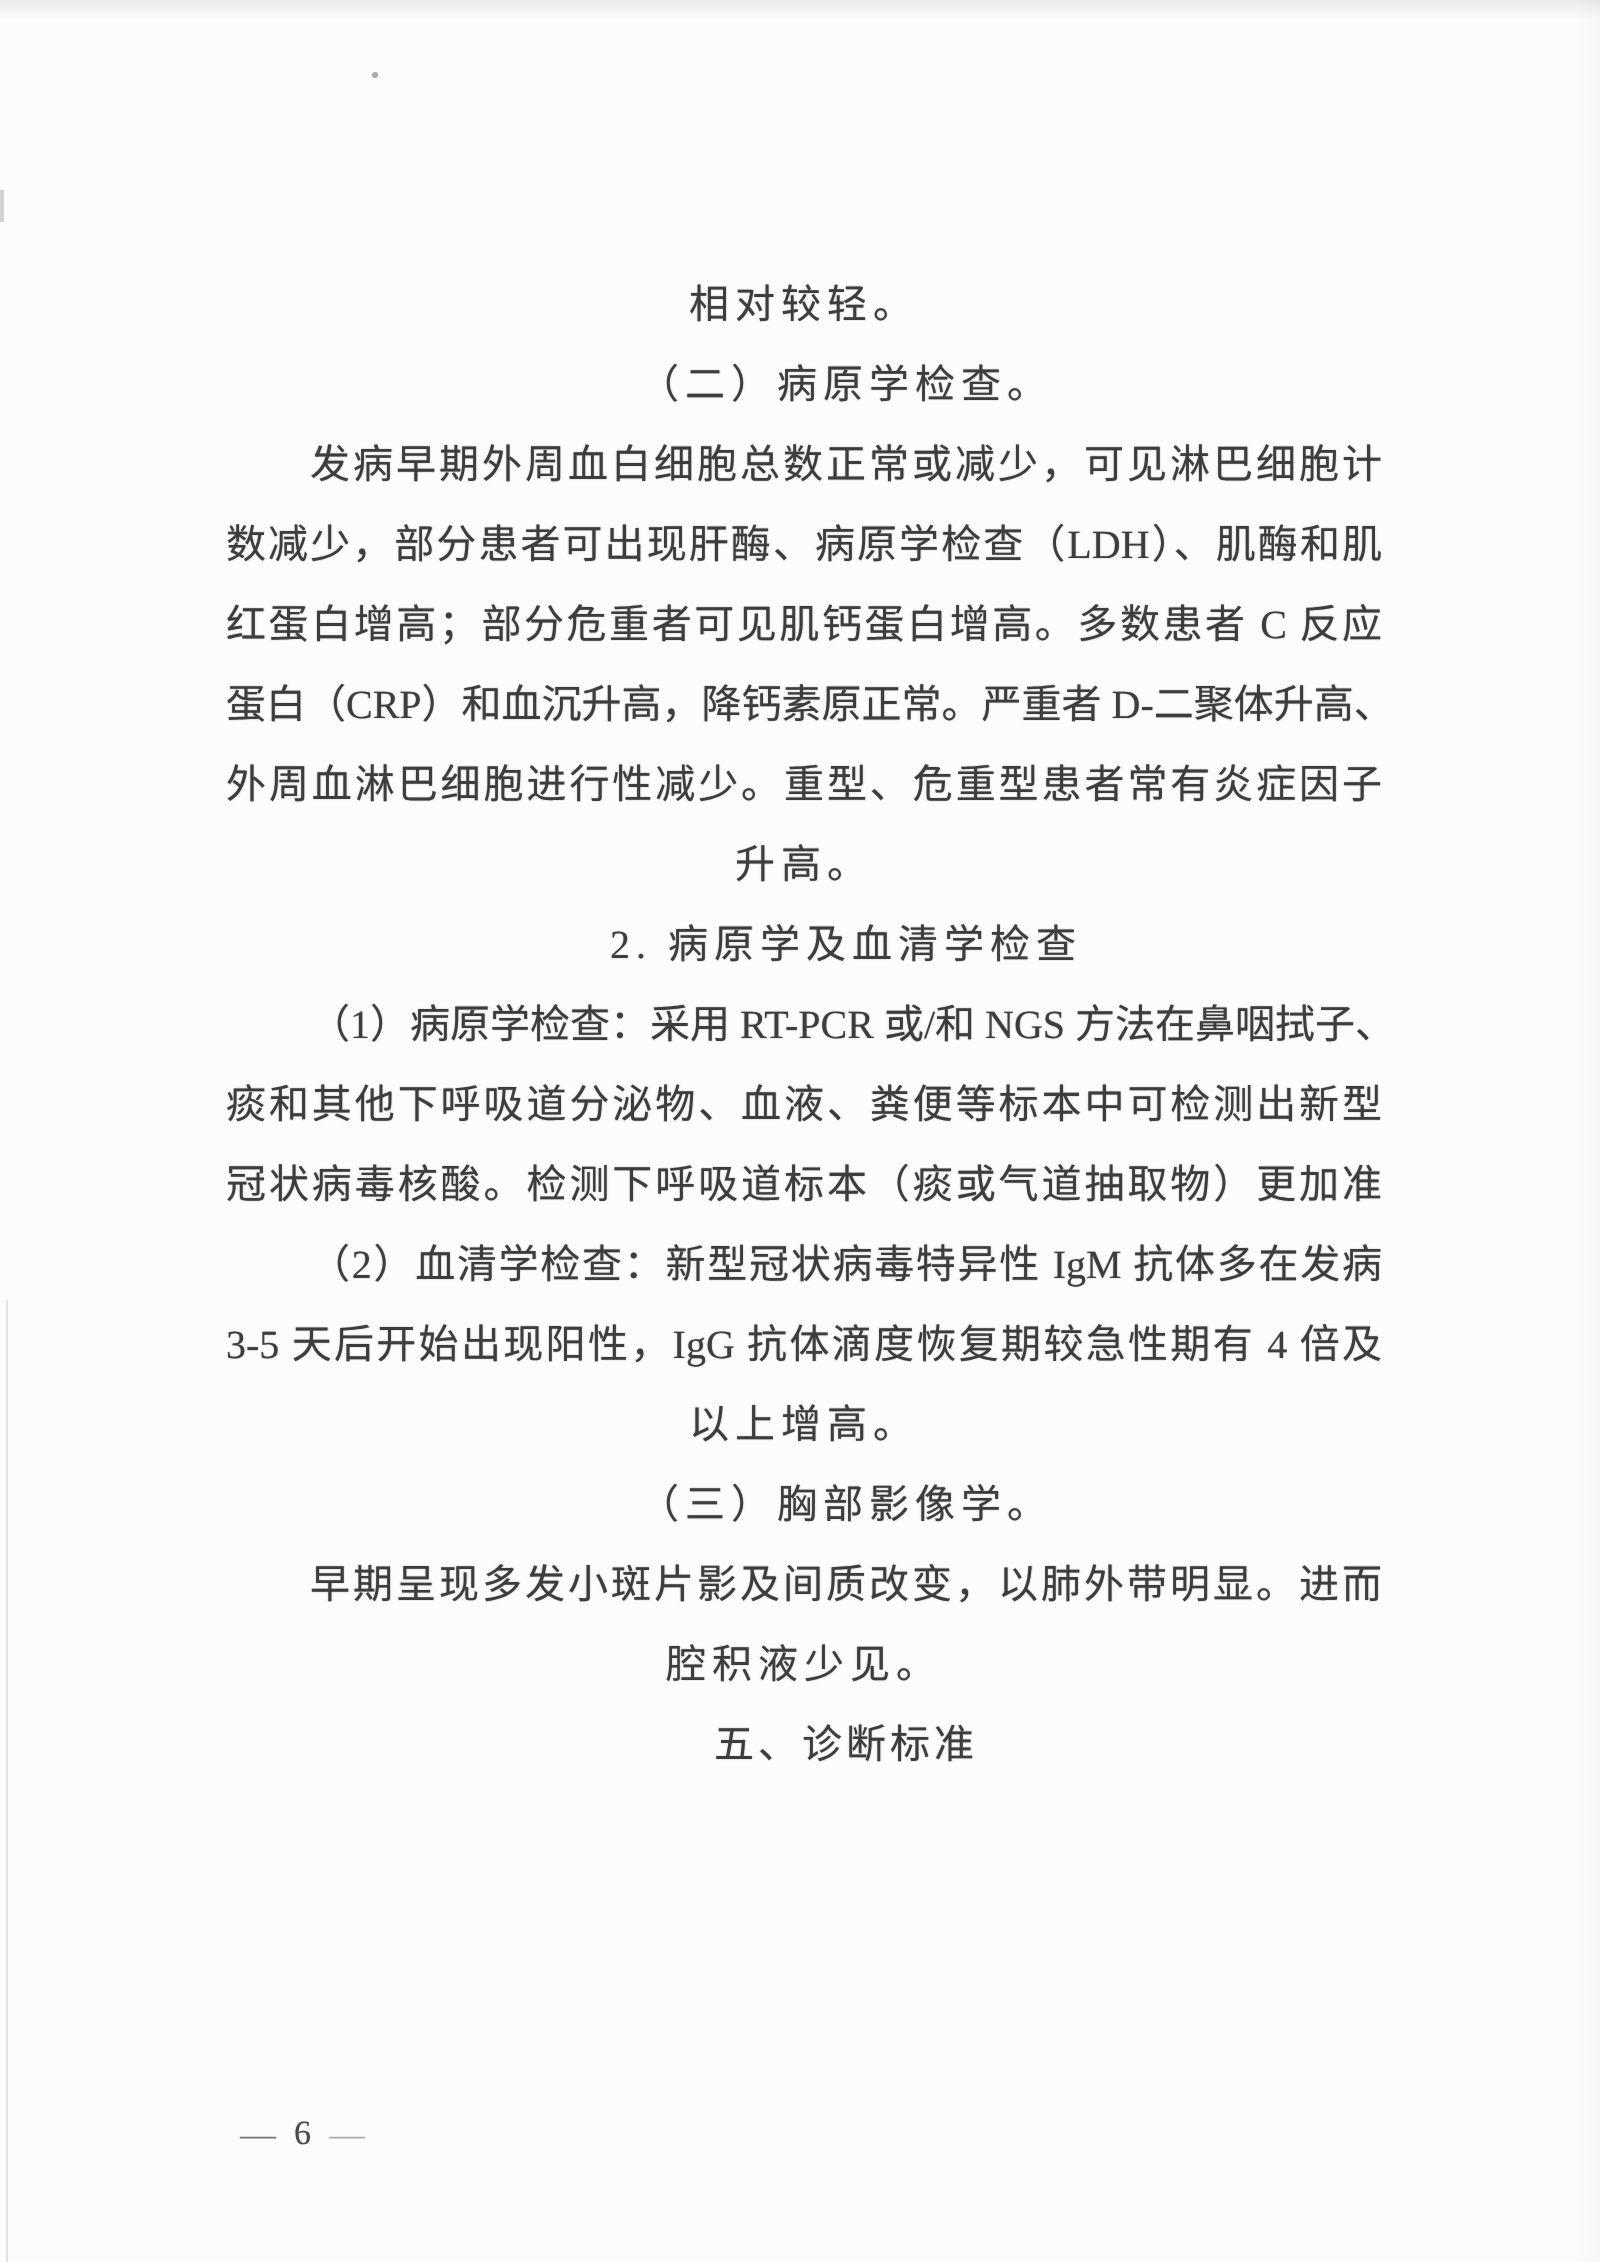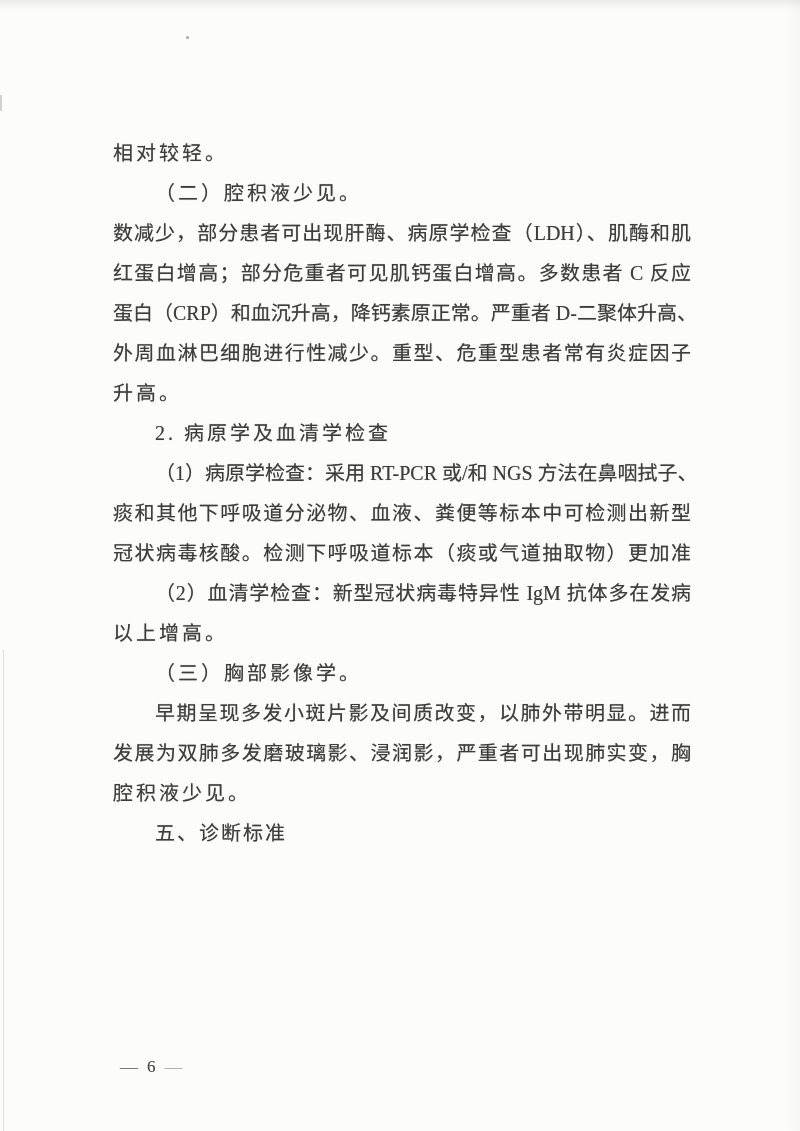--- a/index.html
+++ b/index.html
@@ -47,20 +47,21 @@
   .content{
     position:absolute;left:113px;top:133px;width:578px;
     color:var(--ink);
   }
   .ln{
     height:40px;line-height:40px;
     font-size:20px;
     letter-spacing:3px;
     white-space:nowrap;
     text-shadow:0 0 0.7px rgba(61,61,61,0.55);
+    text-align:center;
   }
   .ln.j{
     letter-spacing:0;
     text-align:justify;
     text-align-last:justify;
   }
   .ln.ind{text-indent:42px;}
   .ln.bold{font-weight:400;letter-spacing:2px;}
   
   .footer{
@@ -82,35 +83,36 @@
 <div class="page">
 
   <div class="edge-top"></div>
   <div class="edge-right"></div>
   <div class="edge-left-line"></div>
   <div class="edge-left-mark"></div>
   <div class="speck"></div>
 
   <main class="content">
     <div class="ln">相对较轻。</div>
-    <div class="ln ind">（二）腔积液少见。</div>
+    <div class="ln ind">（二）病原学检查。</div>
+    <div class="ln ind j">发病早期外周血白细胞总数正常或减少，可见淋巴细胞计</div>
     <div class="ln j">数减少，部分患者可出现肝酶、病原学检查（LDH）、肌酶和肌</div>
     <div class="ln j">红蛋白增高；部分危重者可见肌钙蛋白增高。多数患者 C 反应</div>
     <div class="ln j">蛋白（CRP）和血沉升高，降钙素原正常。严重者 D-二聚体升高、</div>
     <div class="ln j">外周血淋巴细胞进行性减少。重型、危重型患者常有炎症因子</div>
     <div class="ln">升高。</div>
     <div class="ln ind">2. 病原学及血清学检查</div>
     <div class="ln ind j">（1）病原学检查：采用 RT-PCR 或/和 NGS 方法在鼻咽拭子、</div>
     <div class="ln j">痰和其他下呼吸道分泌物、血液、粪便等标本中可检测出新型</div>
     <div class="ln j">冠状病毒核酸。检测下呼吸道标本（痰或气道抽取物）更加准</div>
     <div class="ln ind j">（2）血清学检查：新型冠状病毒特异性 IgM 抗体多在发病</div>
+    <div class="ln j">3-5 天后开始出现阳性，IgG 抗体滴度恢复期较急性期有 4 倍及</div>
     <div class="ln">以上增高。</div>
     <div class="ln ind">（三）胸部影像学。</div>
     <div class="ln ind j">早期呈现多发小斑片影及间质改变，以肺外带明显。进而</div>
-    <div class="ln j">发展为双肺多发磨玻璃影、浸润影，严重者可出现肺实变，胸</div>
     <div class="ln">腔积液少见。</div>
     <div class="ln ind bold">五、诊断标准</div>
   </main>
 
   <footer class="footer">
     <span class="dash left">—</span>
     <span class="num">6</span>
     <span class="dash right">—</span>
   </footer>
 

